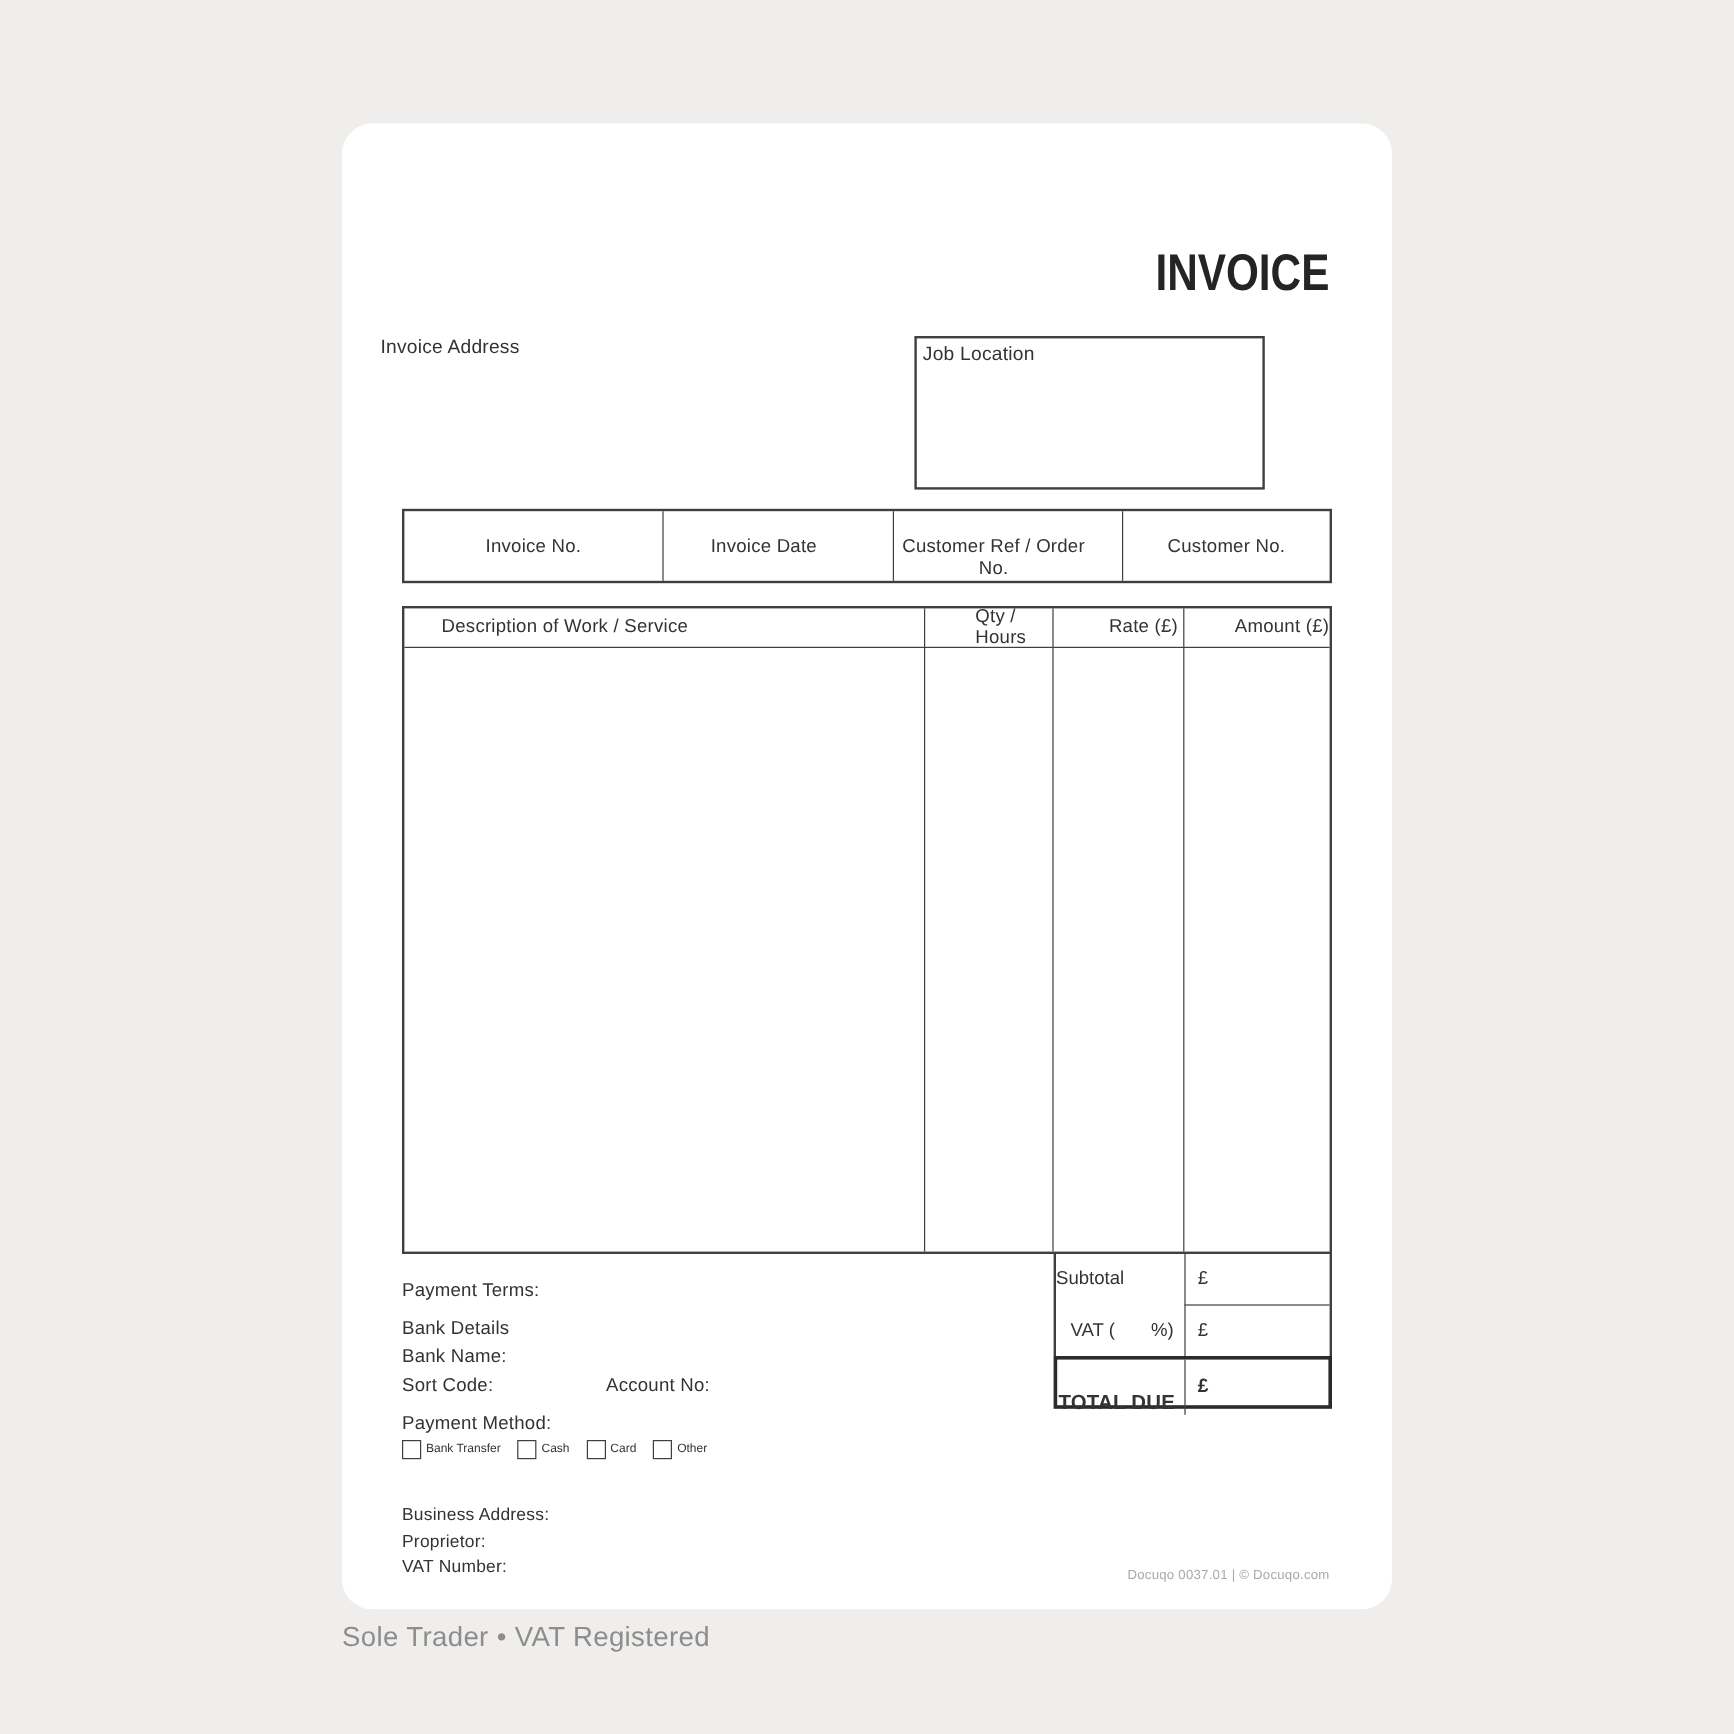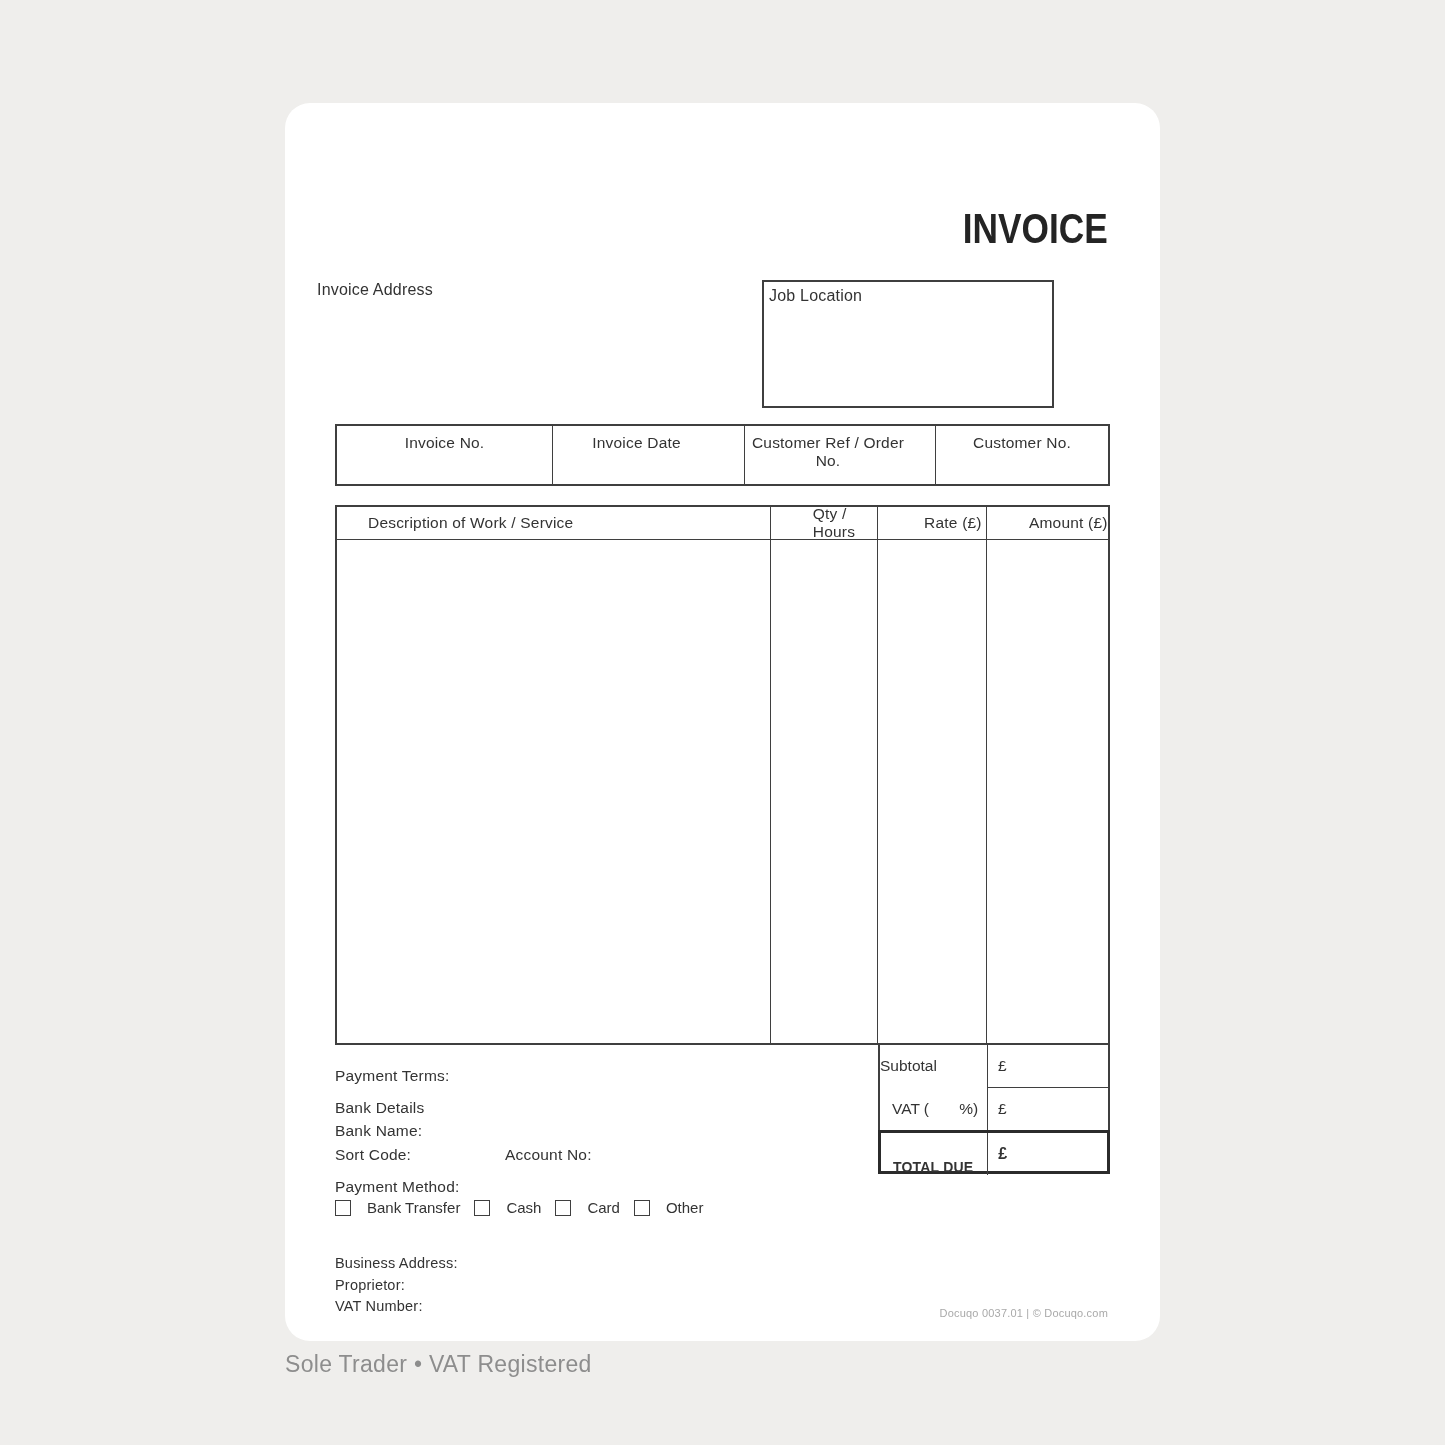--- a/index.html
+++ b/index.html
@@ -37,21 +37,21 @@
     padding: 5px 5px; font-size: 16px; letter-spacing: 0.2px;
   }
 
   .meta-table {
     position: absolute; left: 50px; top: 321px; width: 775px; height: 62px;
     box-sizing: border-box; border: 2px solid var(--border, #3f3f3f);
     display: grid; grid-template-columns: 192fr 193fr 192fr 198fr;
   }
   .meta-cell {
     border-left: 1.5px solid var(--border, #3f3f3f);
-    text-align: center; padding-top: 8px; font-size: 15.5px; letter-spacing: 0.2px; margin-left: 24px;
+    text-align: center; padding-top: 21px; font-size: 15.5px; letter-spacing: 0.2px; margin-left: 24px;
   }
   .meta-cell:first-child { border-left: none; }
 
   .items-table {
     position: absolute; left: 50px; top: 402px; width: 775px; height: 540px;
     box-sizing: border-box; border: 2px solid var(--border, #3f3f3f);
     display: grid;
     grid-template-columns: 435fr 108fr 109fr 123fr;
     grid-template-rows: 33px 1fr;
   }
@@ -83,37 +83,37 @@
   .t-vat-label { grid-column: 1; grid-row: 2; padding: 0 9px 0 12px; justify-content: space-between; }
   .t-vat-value { grid-column: 2; grid-row: 2; padding-left: 10px;
     border-left: 1.5px solid var(--border, #3f3f3f); }
 
   .totals-total {
     position: absolute; left: 593px; top: 1027px; width: 232px; height: 44px;
     box-sizing: border-box; border: 3px solid var(--strong-border, #2b2b2b);
     display: grid; grid-template-columns: 109fr 123fr;
     font-weight: bold;
   }
-  .t-total-label { padding-left: 12px; font-size: 14px; letter-spacing: 0.2px; margin-top: 26px; }
+  .t-total-label { padding-left: 1px; font-size: 17px; letter-spacing: 0.2px; margin-top: 26px; }
   .t-total-value { padding-left: 10px; font-size: 16px;
     border-left: 1.5px solid var(--border, #3f3f3f); }
 
   .line { position: absolute; left: 50px; font-size: 15.5px; letter-spacing: 0.2px; white-space: nowrap; }
   .payment-terms  { top: 964px; }
   .bank-details   { top: 996px; }
   .bank-name      { top: 1019px; }
   .sort-code      { top: 1043px; }
   .account-no     { left: 220px; top: 1043px; }
   .payment-method { top: 1075px; }
 
   .checkbox-row {
     position: absolute; left: 50px; top: 1097px;
     display: flex; align-items: flex-end; gap: 14px;
   }
-  .cb-item { display: flex; align-items: center; gap: 16px; font-size: 15px; line-height: 16px; }
+  .cb-item { display: flex; align-items: center; gap: 4px; font-size: 10px; line-height: 16px; }
   .cb-box {
     width: 16px; height: 16px; box-sizing: border-box;
     border: 1.5px solid var(--border, #3f3f3f); background: var(--paper, #fff);
     flex: none;
   }
 
   .biz-line { position: absolute; left: 50px; font-size: 14.5px; letter-spacing: 0.2px; }
   .biz-address { top: 1152px; }
   .biz-proprietor { top: 1174px; }
   .biz-vat { top: 1195px; }

